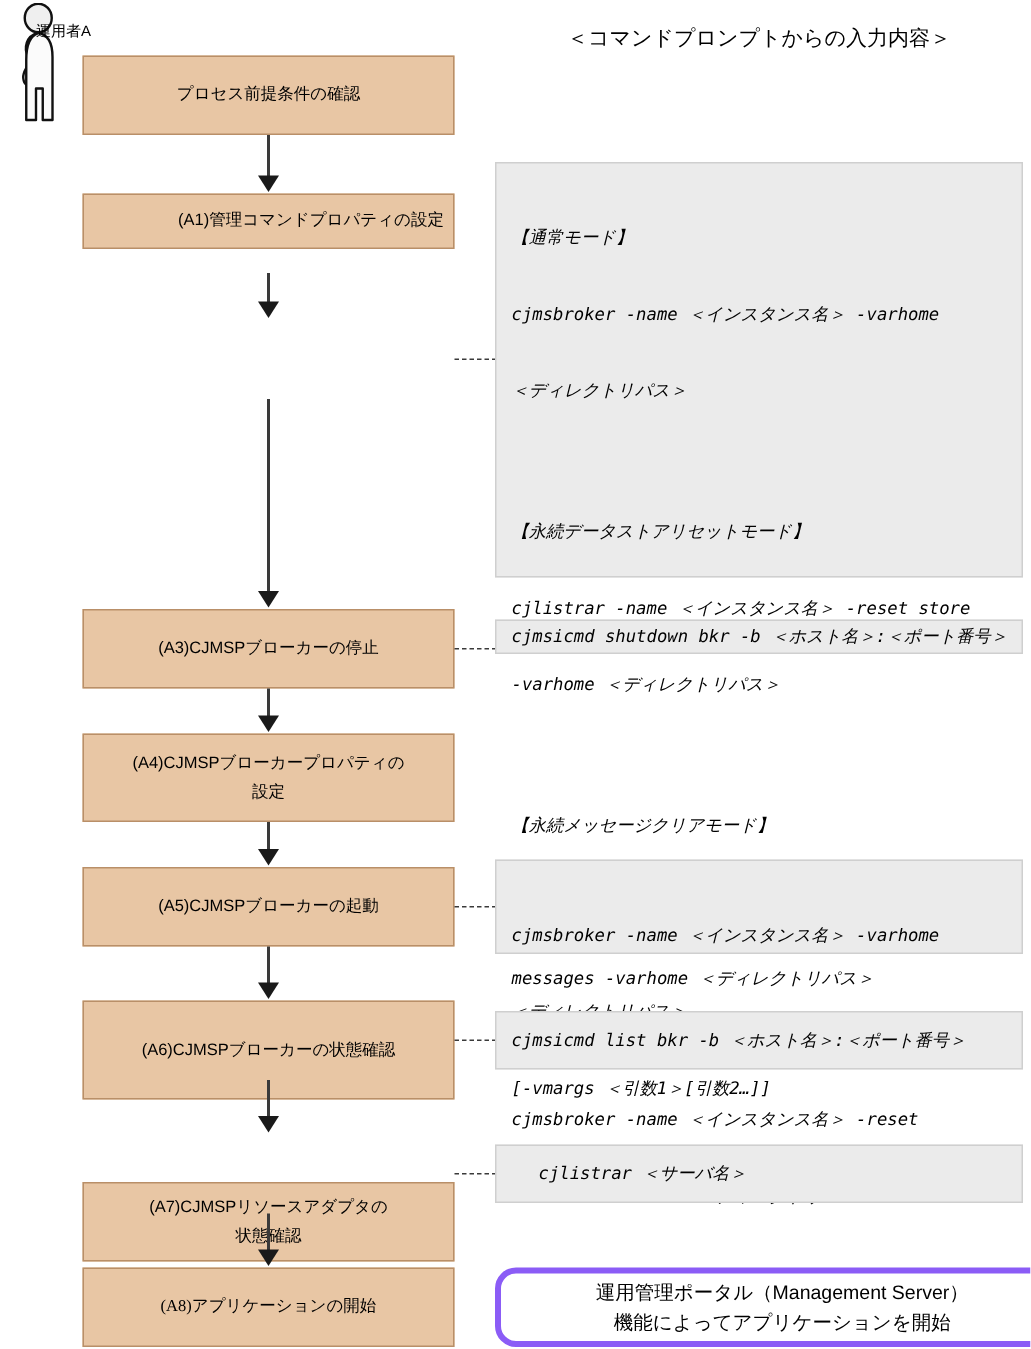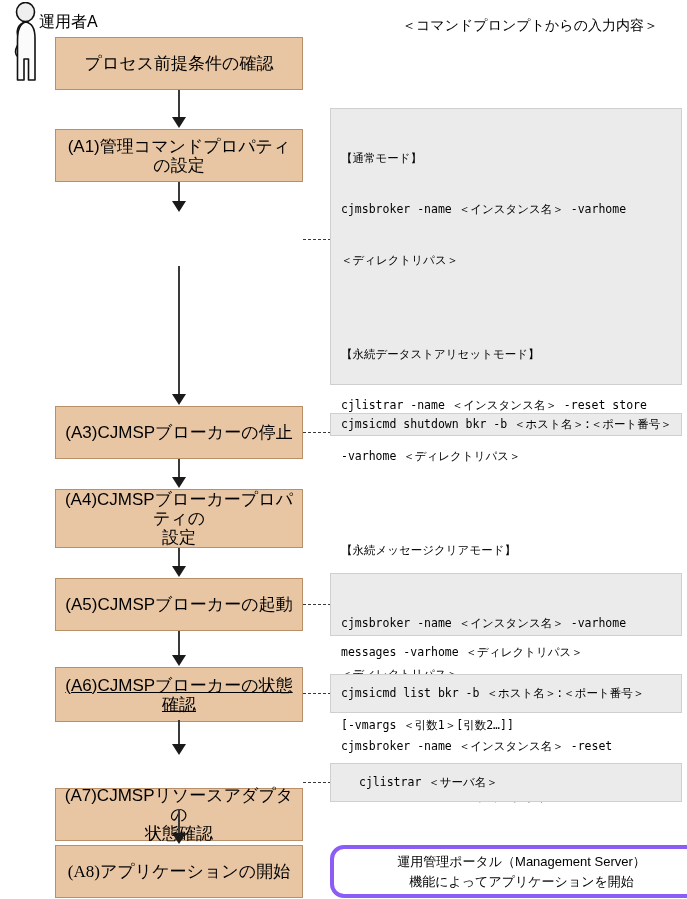--- a/index.html
+++ b/index.html
@@ -22,71 +22,72 @@
   
   .actor-icon {
     position: absolute;
     left: 6px;
     top: 2px;
     width: 40px;
     height: 84px;
   }
   .actor-label {
     position: absolute;
-    left: 39px;
+    left: 24px;
     top: 14px;
-    font-size: 16px;
+    font-size: 10px;
     line-height: 16px;
     white-space: nowrap;
   }
 
   
   .col-heading {
     position: absolute;
-    left: 380px;
+    left: 356px;
     top: 16px;
     width: 300px;
     text-align: center;
     font-size: 14px;
     line-height: 18px;
     white-space: nowrap;
   }
 
   
   .pbox {
     position: absolute;
     left: 55px;
     width: 248px;
     box-sizing: border-box;
     background: #e8c6a4;
     border: 1px solid #b98f68;
     display: flex;
     align-items: center;
     justify-content: center;
     text-align: center;
-    font-size: 17px;
+    font-size: 11px;
     line-height: 19px;
     padding: 2px 6px;
   }
   .pbox span { display: block; }
 
   
   .cbox {
     position: absolute;
     left: 330px;
     width: 352px;
     box-sizing: border-box;
     background: #ebebeb;
     border: 1px solid #cfcfcf;
     font-family: "DejaVu Sans Mono", "Liberation Mono", monospace;
     font-size: 11.5px;
     line-height: 17px;
     padding: 7px 8px 7px 10px;
     white-space: pre-wrap;
     word-break: break-word;
+    font-style: italic;
   }
   .cbox .ln { display: block; }
   .cbox .blank { display: block; height: 9px; }
 
   
   .rbox {
     position: absolute;
     left: 330px;
     width: 383px;
     box-sizing: border-box;
@@ -140,41 +141,41 @@
     <path d="M19.5 20 C26 21, 29 27, 29 36 L29 78 L22.5 78 L22.5 57 L18 57 L18 78 L11.5 78 L11.5 38 C11.5 29, 13 22, 19.5 20 Z" fill="#fbfbfb" stroke="#111" stroke-width="1.6" stroke-linejoin="round"></path>
   </svg>
   <div class="actor-label">運用者A</div>
 
   <div class="col-heading">＜コマンドプロンプトからの入力内容＞</div>
 
   <div class="pbox" style="top:37px;height:53px;">
     <span>プロセス前提条件の確認</span>
   </div>
 
-  <div class="pbox" style="top:129px;height:53px;">
+  <div class="pbox" style="top:129px;height:37px;justify-content:flex-end;">
     <span>(A1)管理コマンドプロパティの設定</span>
   </div>
 
 
   <div class="pbox" style="top:406px;height:53px;">
     <span>(A3)CJMSPブローカーの停止</span>
   </div>
 
   <div class="pbox" style="top:489px;height:59px;">
     <div>
       <span>(A4)CJMSPブローカープロパティの</span>
       <span>設定</span>
     </div>
   </div>
 
   <div class="pbox" style="top:578px;height:53px;">
     <span>(A5)CJMSPブローカーの起動</span>
   </div>
 
-  <div class="pbox" style="top:667px;height:55px;text-decoration:underline;">
+  <div class="pbox" style="top:667px;height:66px;">
     <span>(A6)CJMSPブローカーの状態確認</span>
   </div>
 
   <div class="pbox" style="top:788px;height:53px;">
     <div>
       <span>(A7)CJMSPリソースアダプタの</span>
       <span>状態確認</span>
     </div>
   </div>
 

